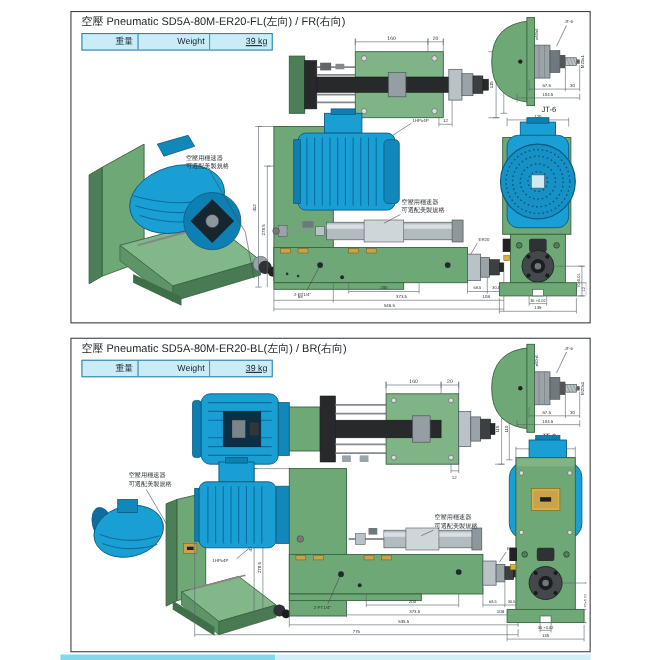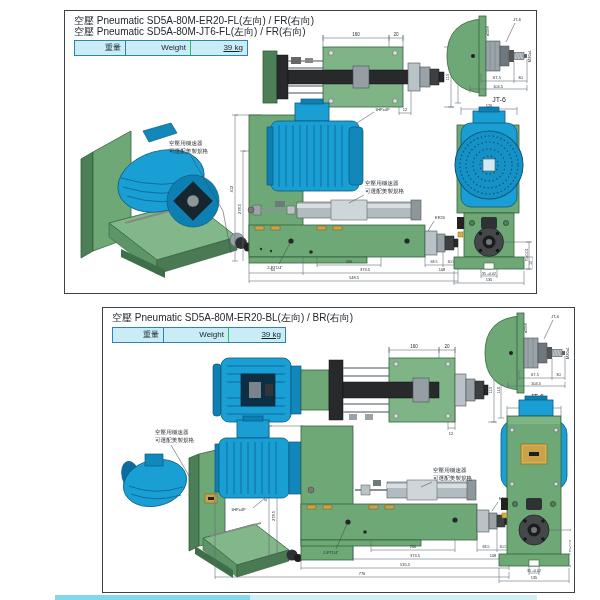--- a/index.html
+++ b/index.html
@@ -1,20 +1,20 @@
 <!DOCTYPE html>
 <html><head>
 <meta charset="utf-8">
 <style>
   html,body{margin:0;padding:0;background:#eef0f1;}
   .stage{position:relative;width:600px;height:600px;background:#ffffff;overflow:hidden;
          font-family:"Liberation Sans",sans-serif;}
   .panel{position:absolute;left:64px;width:471px;background:#fff;border:1.5px solid #3c4247;}
   #panel1{top:10px;height:282px;}
-  #panel2{top:307px;height:284px;margin-left:38px;}
+  #panel2{top:307px;height:284px;}
   .panel-header{position:absolute;left:9px;top:5px;z-index:3;}
   .title-line{font-size:10px;line-height:10.5px;color:#23282d;white-space:nowrap;}
   .weight-table{display:flex;margin-top:3px;border:1.2px solid #2d84ad;background:#c9ecf7;
                 width:max-content;}
   .weight-cell{font-size:8px;color:#15242c;text-align:right;line-height:14px;height:14px;
                padding:0 4px;}
   .weight-cell.zh{width:42px;border-right:1px solid #2d84ad;}
   .weight-cell.en{width:56px;border-right:1px solid #22c55e;}
   .weight-cell.val{width:48px;text-decoration:underline;}
   svg{position:absolute;left:0;top:0;}
@@ -43,21 +43,20 @@
   .footer-bar{position:absolute;bottom:0;height:5px;}
 </style>
 </head>
 <body>
 
 <div class="stage">
 
   <div class="panel" id="panel1">
     <div class="panel-header">
       <div class="title-line">空壓 Pneumatic SD5A-80M-ER20-FL(左向) / FR(右向)</div>
-      <div class="title-line">空壓 Pneumatic SD5A-80M-JT6-FL(左向) / FR(右向)</div>
       <div class="weight-table">
         <div class="weight-cell zh">重量</div>
         <div class="weight-cell en">Weight</div>
         <div class="weight-cell val">39 kg</div>
       </div>
     </div>
 
     <svg width="468" height="279" viewBox="0 0 468 279">
 
       <g>

